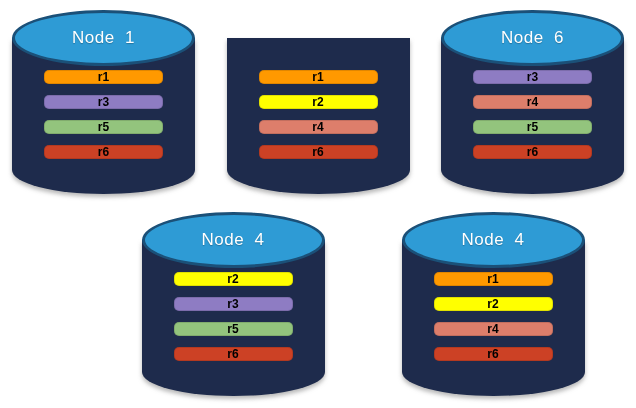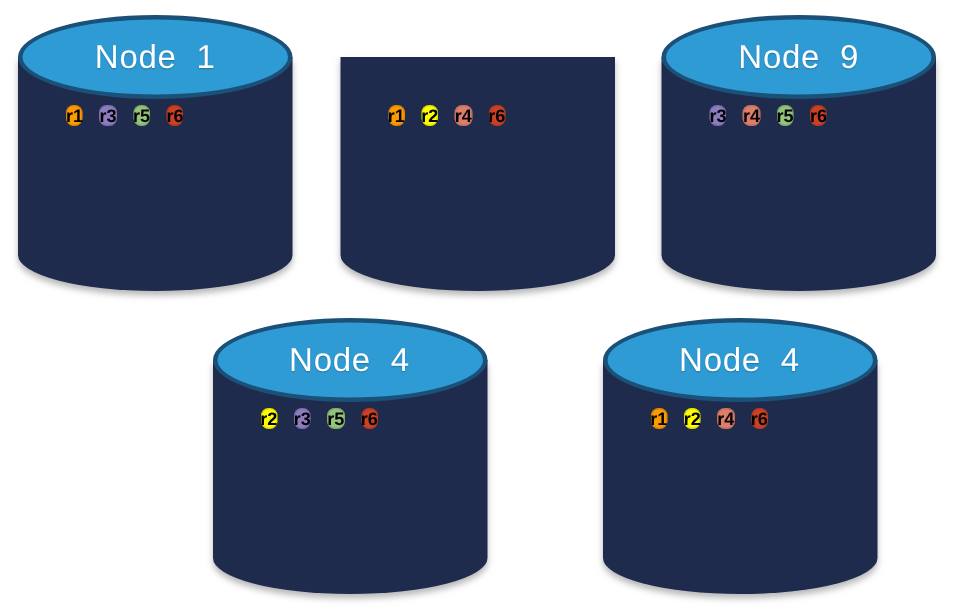--- a/index.html
+++ b/index.html
@@ -59,31 +59,32 @@
     background: var(--top-fill, #2E9BD5);
     border: 3px solid var(--top-border, #1B5078);
     border-radius: 50%;
     z-index: 2;
     display: flex;
     align-items: center;
     justify-content: center;
   }
   .node-label {
     color: var(--node-label-color, #FFFFFF);
-    font-size: 22px;
+    font-size: 17px;
     letter-spacing: 0.5px;
     white-space: pre;
     text-shadow: 0 1px 1px rgba(0,0,0,0.25);
   }
   .bars {
     position: absolute;
     left: 32px;
     right: 32px;
     top: 60px;
     display: flex;
+    flex-direction: column;
     gap: 11px;
     z-index: 3;
   }
   .replica-bar {
     height: 14px;
     border-radius: 5px;
     display: flex;
     align-items: center;
     justify-content: center;
     color: var(--replica-label-color, #000000);
@@ -117,21 +118,21 @@
           <div class="replica-bar" style="background: rgb(255, 153, 0);">r1</div>
           <div class="replica-bar" style="background: rgb(255, 255, 0);">r2</div>
           <div class="replica-bar" style="background: rgb(221, 126, 107);">r4</div>
           <div class="replica-bar" style="background: rgb(204, 65, 37);">r6</div>
         </div>
   </div>
 
   <div class="cylinder">
     <div class="cyl-body"></div>
     <div class="cyl-top">
-      <span class="node-label">Node  9</span>
+      <span class="node-label">Node  6</span>
     </div>
     <div class="bars">
           <div class="replica-bar" style="background: rgb(142, 124, 195);">r3</div>
           <div class="replica-bar" style="background: rgb(221, 126, 107);">r4</div>
           <div class="replica-bar" style="background: rgb(147, 196, 125);">r5</div>
           <div class="replica-bar" style="background: rgb(204, 65, 37);">r6</div>
         </div>
   </div>
 </div>
   <div class="node-row row-bottom" id="row-1">

